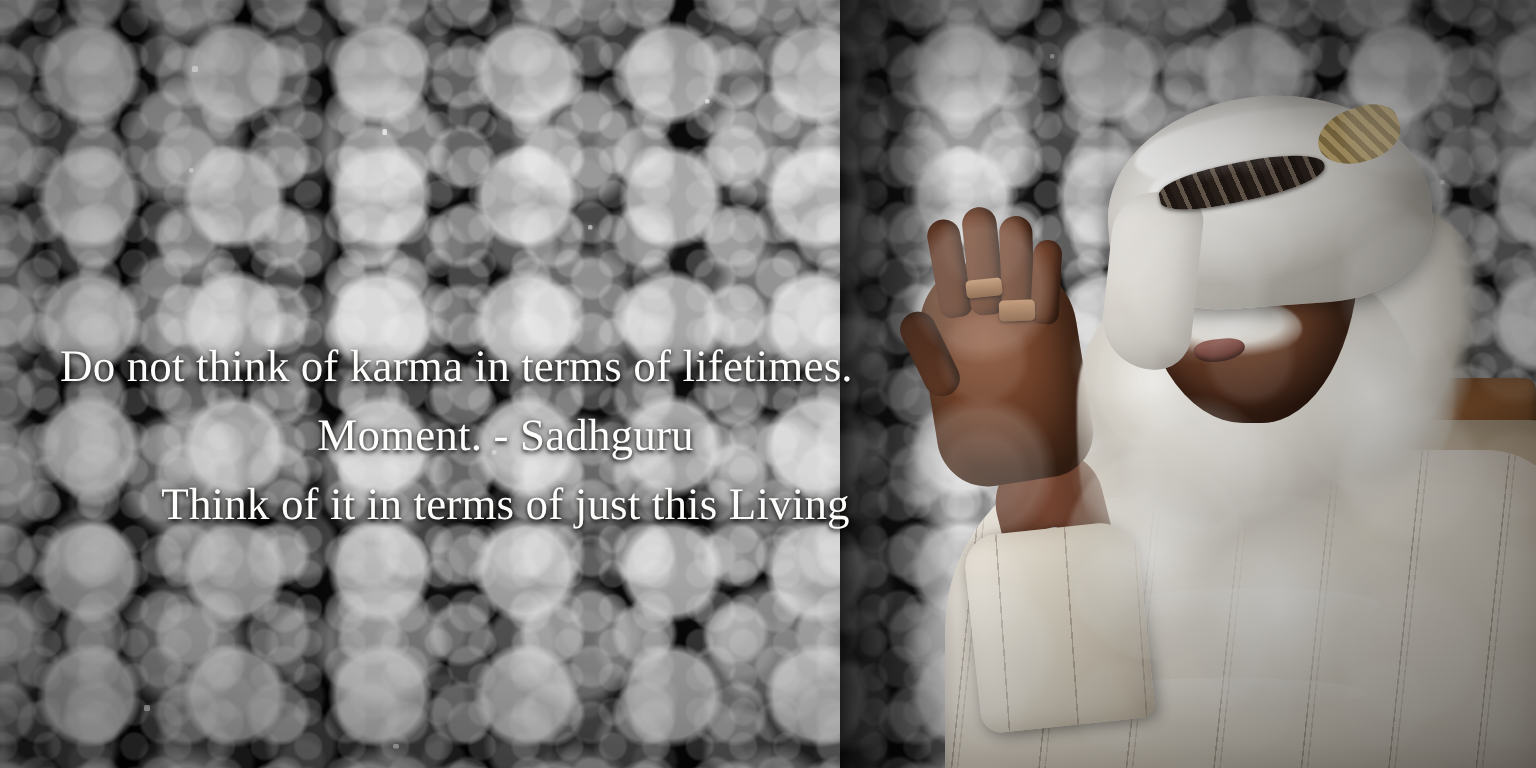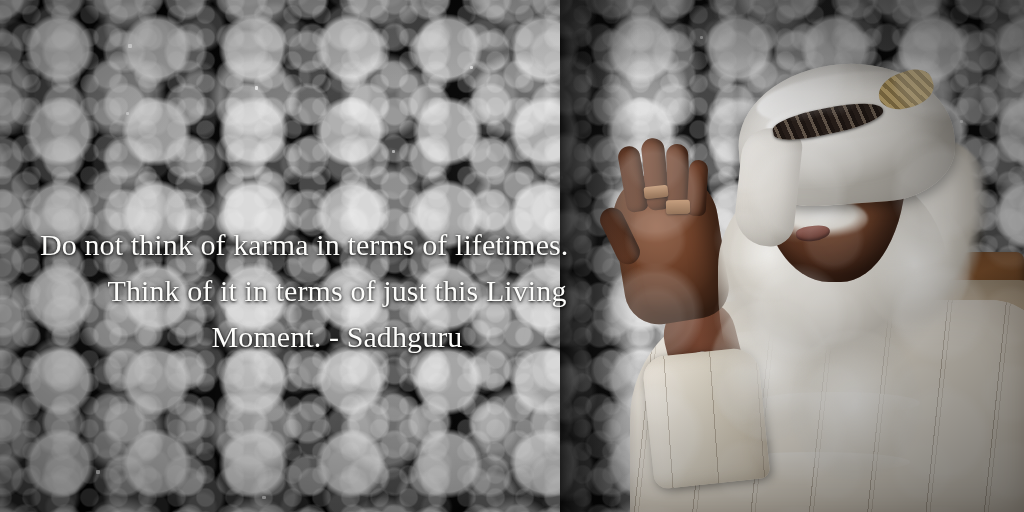--- a/index.html
+++ b/index.html
@@ -420,17 +420,17 @@
     <div class="turban-band"></div>
 
     <div class="portrait-blend"></div>
     <div class="fg-specks"></div>
   </div>
 
   <div class="bg-vignette"></div>
 
   <div id="quote">
     <span class="ql l1">Do not think of karma in terms of lifetimes.</span>
+    <span class="ql">Moment. - Sadhguru</span>
     <span class="ql">Think of it in terms of just this Living</span>
-    <span class="ql">Moment. - Sadhguru</span>
   </div>
 
 </div>
 
 </body></html>

